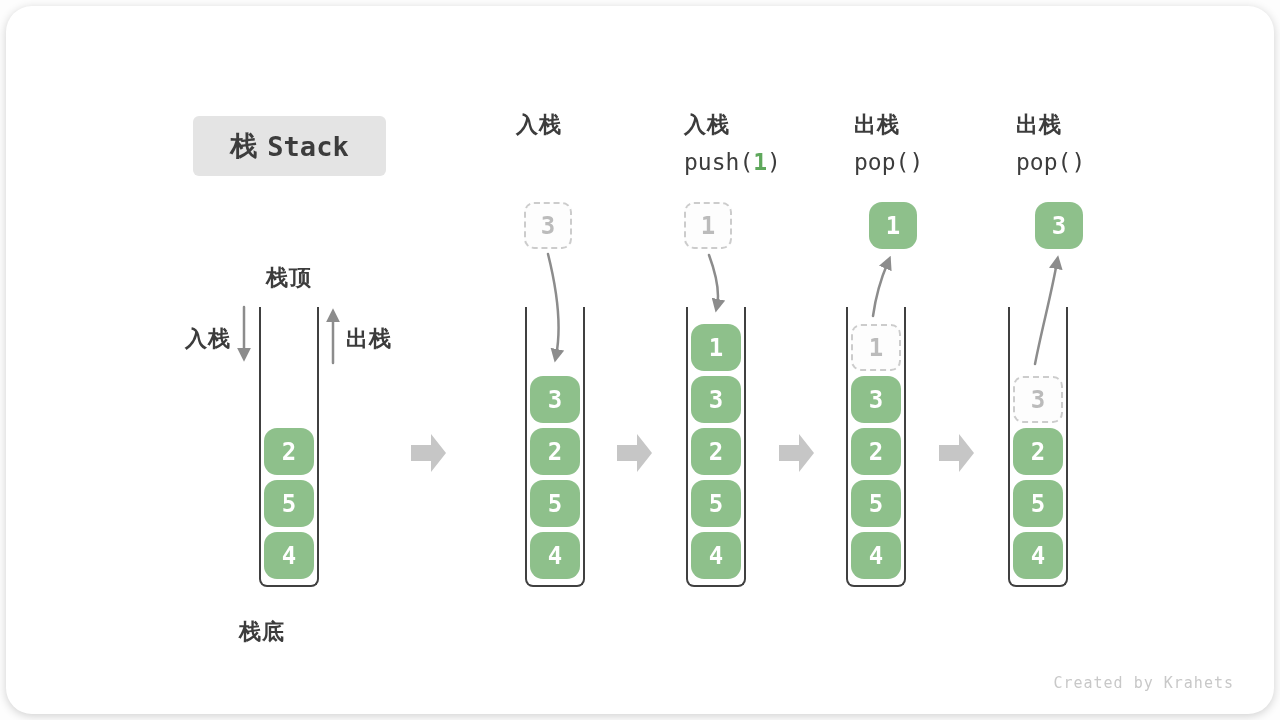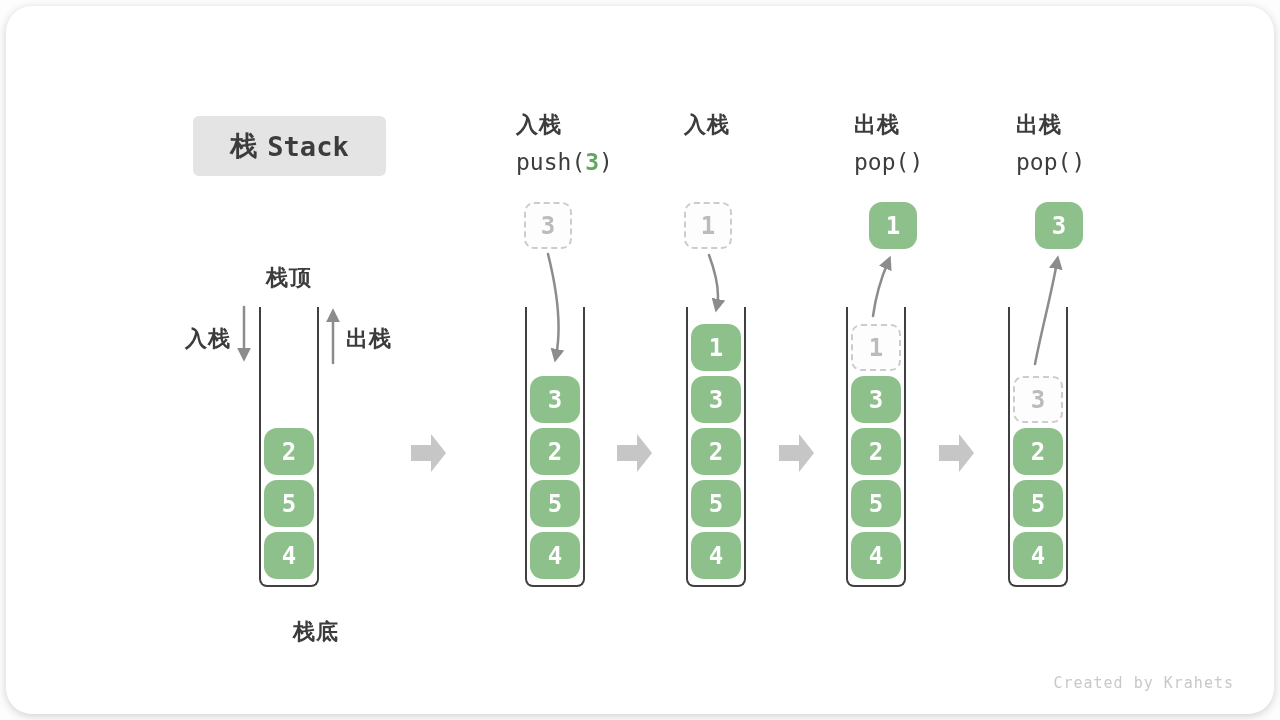--- a/index.html
+++ b/index.html
@@ -42,36 +42,36 @@
 <div class="canvas">
   <div class="card">
 
     <div class="title-box">
       <span class="title-zh">栈</span>
       <span class="title-en">Stack</span>
     </div>
 
     <div class="op" style="left:510px">
       <div class="op-zh">入栈</div>
-      <div class="op-code"><span>push(</span><span class="arg">3</span><span>)</span></div>
     </div>
     <div class="op" style="left:678px">
       <div class="op-zh">入栈</div>
+      <div class="op-code"><span>push(</span><span class="arg">1</span><span>)</span></div>
     </div>
     <div class="op" style="left:848px">
       <div class="op-zh">出栈</div>
       <div class="op-code"><span>pop(</span><span class="arg"></span><span>)</span></div>
     </div>
     <div class="op" style="left:1010px">
       <div class="op-zh">出栈</div>
       <div class="op-code"><span>pop(</span><span class="arg"></span><span>)</span></div>
     </div>
 
     <div class="lbl" style="left:233px;top:257px;width:100px;text-align:center;">栈顶</div>
-    <div class="lbl" style="left:233px;top:611px;width:100px;text-align:right;">栈底</div>
+    <div class="lbl" style="left:233px;top:611px;width:100px;text-align:left;">栈底</div>
     <div class="lbl" style="left:155px;top:318px;width:70px;text-align:right;">入栈</div>
     <div class="lbl" style="left:340px;top:318px;width:70px;text-align:left;">出栈</div>
 
     <div class="well" style="left:253px"></div>
     <div class="well" style="left:519px"></div>
     <div class="well" style="left:680px"></div>
     <div class="well" style="left:840px"></div>
     <div class="well" style="left:1002px"></div>
 
     <div class="cell" style="left:258px;top:422px">2</div>

